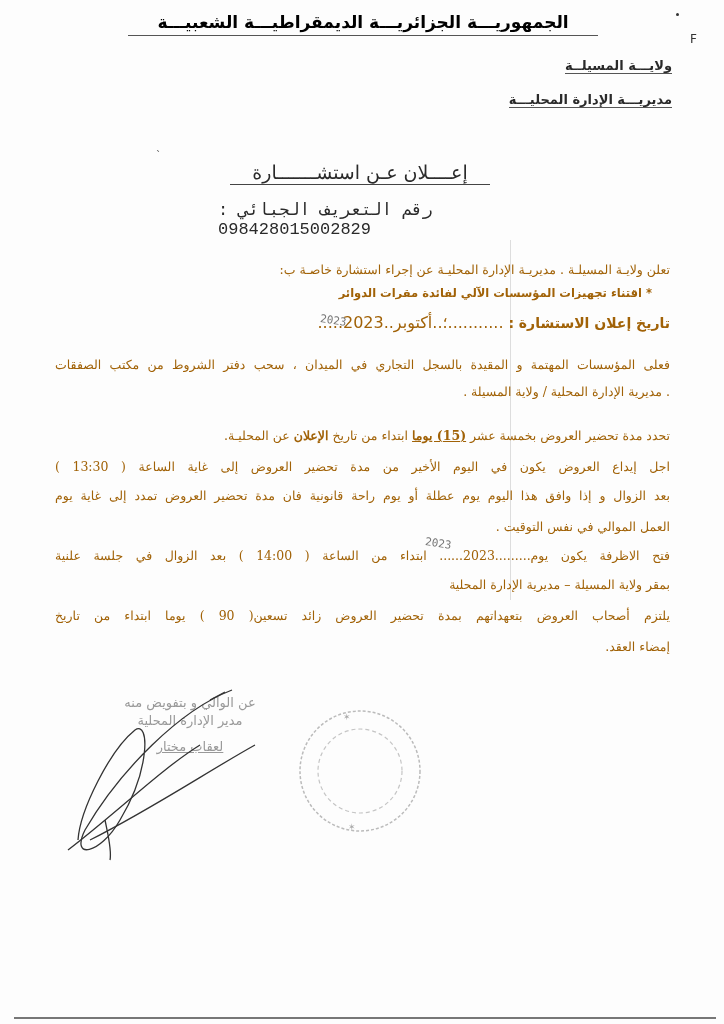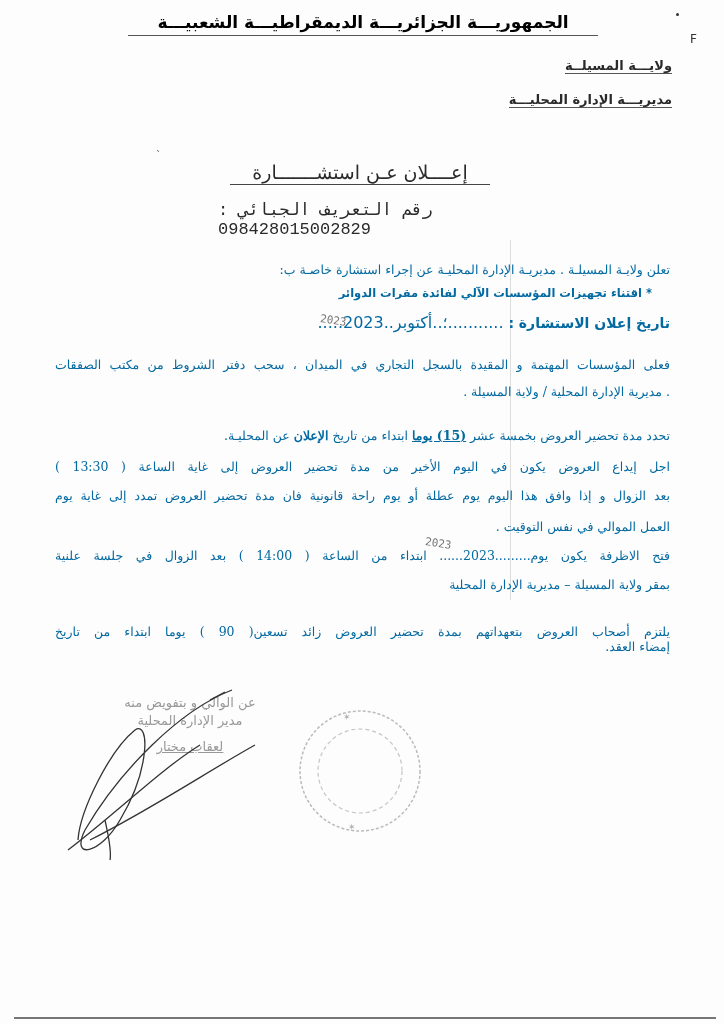--- a/index.html
+++ b/index.html
@@ -16,34 +16,34 @@
   }
   #corner-mark { left:690px; top:32px; font-size:12px; color:#333; }
   #corner-dot { left:676px; top:13px; width:3px; height:3px; background:#333; border-radius:50%; }
   #wilaya { right:52px; top:58px; font-weight:bold; font-size:13px; border-bottom:1.2px solid #555; }
   #directorate { right:52px; top:92px; font-weight:bold; font-size:13px; border-bottom:1.2px solid #555; }
   #ann-title {
     left:230px; top:161px; width:260px; text-align:center; font-family:"DejaVu Serif", serif;
     font-size:19px; border-bottom:1.3px solid #444; padding-bottom:1px;
   }
   #fiscal-id { left:218px; top:199px; width:300px; font-family:Liberation Mono, monospace; font-size:17px; text-align:left; }
-  .body-line { right:54px; font-family:"DejaVu Serif", serif; font-size:12.5px; white-space:nowrap; color:#0369a1; }
+  .body-line { right:54px; font-family:"DejaVu Serif", serif; font-size:12.5px; white-space:nowrap; color:#a16207; }
   .just { width:615px; text-align:justify; text-align-last:justify; }
   #line-intro { top:262px; }
   #line-item { top:286px; font-family:"DejaVu Sans", sans-serif; font-weight:bold; font-size:11.5px; right:72px; }
   #line-date { top:313px; font-family:"DejaVu Sans", sans-serif; font-weight:bold; font-size:14px; }
   #line-p1a { top:357px; }
   #line-p1b { top:384px;margin-left:36px; }
   #line-p2 { top:428px; }
   #line-p3a { top:459px; }
   #line-p3b { top:488px; }
   #line-p3c { top:519px; }
   #line-p4a { top:548px; }
   #line-p4b { top:577px; }
-  #line-p5a { top:624px; }
+  #line-p5a { top:608px; }
   #line-p5b { top:639px; }
   .u { text-decoration:underline; font-weight:bold; }
   .b { font-weight:bold; }
   .stamp-date {
     font-family:"DejaVu Sans Mono", monospace; font-size:11px; color:#777; transform:rotate(8deg);
   }
   #sig-text {
     left:100px; top:694px; width:180px; font-size:13px; color:#999; line-height:18px; text-align:center;
   }
   #signature-svg { left:60px; top:680px; }

